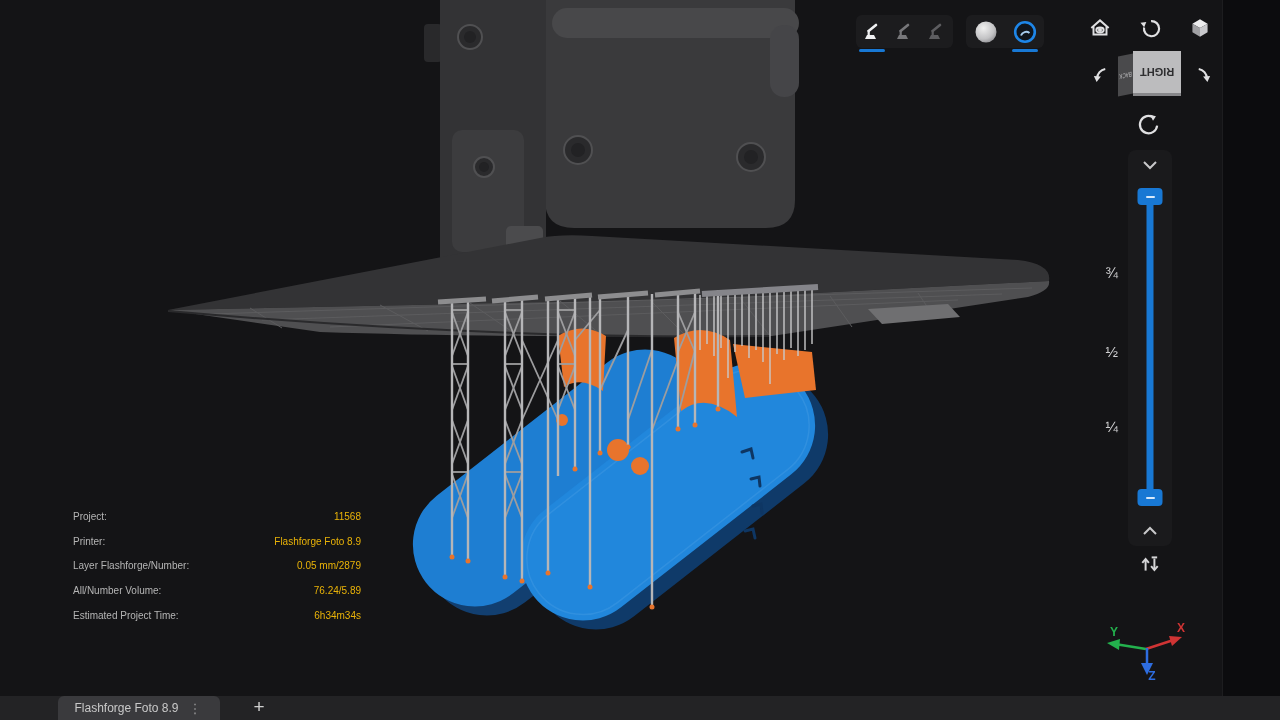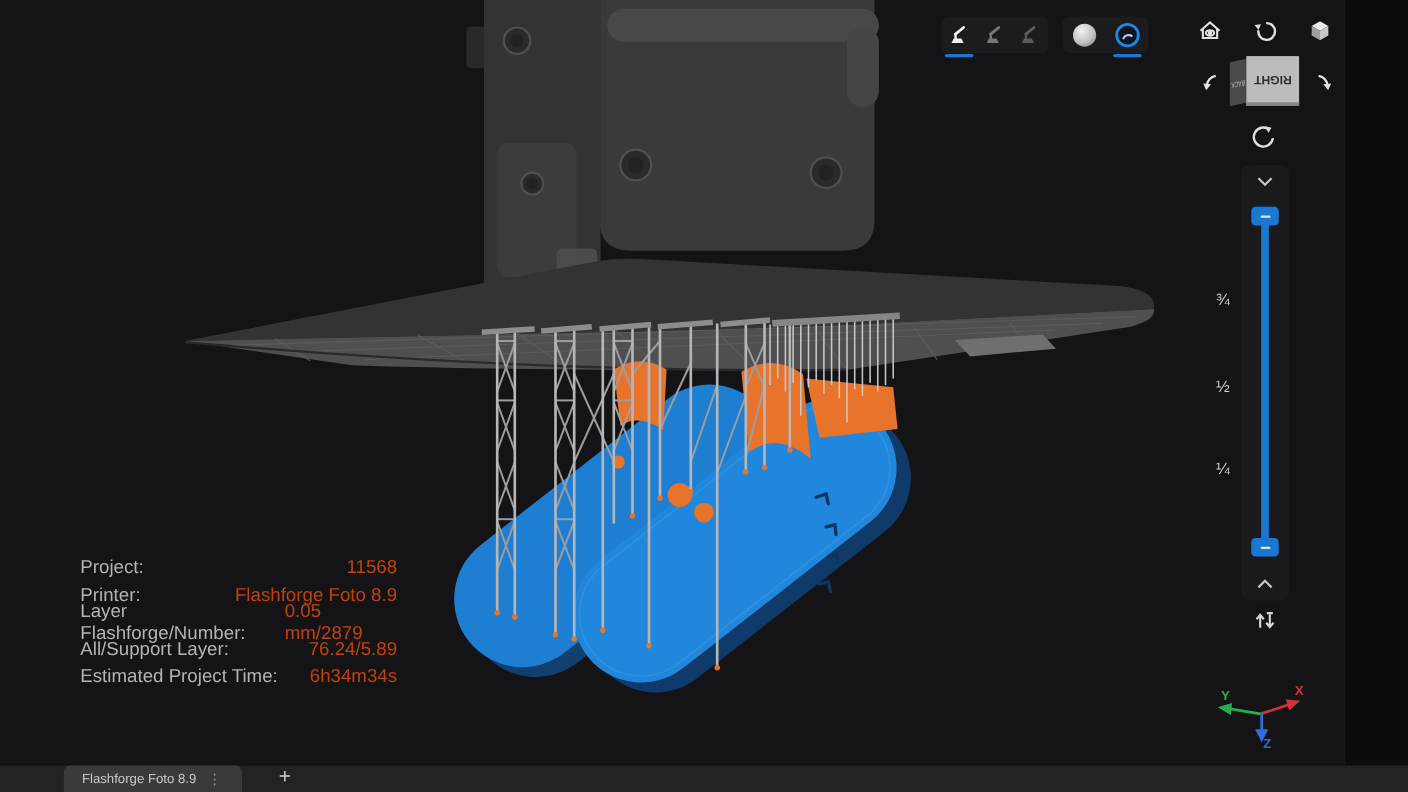--- a/index.html
+++ b/index.html
@@ -46,22 +46,22 @@
                background:#1878d4; border-radius:4px; cursor:grab; }
   .sl-handle .minus { position:absolute; left:50%; top:50%; transform:translate(-50%,-50%);
                       width:9px; height:2px; background:#d7e9fb; border-radius:1px; }
   .sl-label { position:absolute; width:28px; text-align:right; color:#cfcfd1; font-size:15px; }
   .swap-btn { position:absolute; left:1137px; top:551px; width:26px; height:26px; display:flex;
               align-items:center; justify-content:center; cursor:pointer; }
 
   
   .print-info { position:absolute; left:73px; top:504px; width:288px; }
   .pi-row { display:flex; justify-content:space-between; height:24.7px; align-items:center;
-            color:#b5b5b5; font-size:17px; }
-  .pi-row .pi-val { color:#c2410c; }
+            color:#b5b5b5; font-size:10px; }
+  .pi-row .pi-val { color:#eab308; }
 
   
   .tab-bar { position:absolute; left:0; bottom:0; width:1280px; height:24px; background:#232325;
              display:flex; align-items:flex-end; }
   .doc-tab { margin-left:58px; width:162px; height:24px; background:#3a3a3d;
              border-radius:6px 6px 0 0; display:flex; align-items:center; justify-content:center;
              gap:8px; cursor:pointer; }
   .doc-tab .tab-label { color:#c9c9c9; font-size:12px; }
   .doc-tab .tab-menu { color:#98989a; font-size:13px; padding:0 2px; cursor:pointer; }
   .add-tab { margin-left:24px; width:30px; height:24px; color:#cfcfcf; font-size:19px;
@@ -405,21 +405,21 @@
     </div>
     <div class="pi-row">
       <span class="pi-label">Printer:</span>
       <span class="pi-val">Flashforge Foto 8.9</span>
     </div>
     <div class="pi-row">
       <span class="pi-label">Layer Flashforge/Number:</span>
       <span class="pi-val">0.05 mm/2879</span>
     </div>
     <div class="pi-row">
-      <span class="pi-label">All/Support Layer:</span>
+      <span class="pi-label">All/Number Volume:</span>
       <span class="pi-val">76.24/5.89</span>
     </div>
     <div class="pi-row">
       <span class="pi-label">Estimated Project Time:</span>
       <span class="pi-val">6h34m34s</span>
     </div>
   </div>
 
   <div class="tab-bar">
     <div class="doc-tab">

